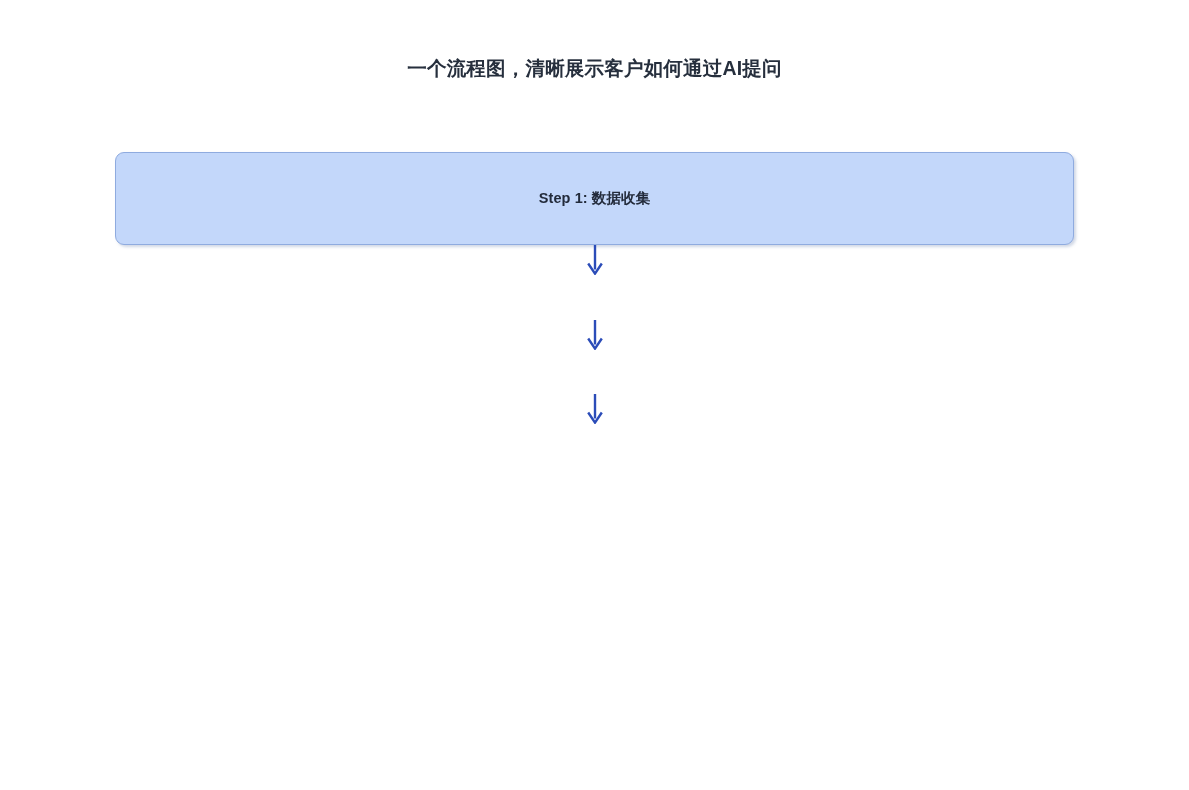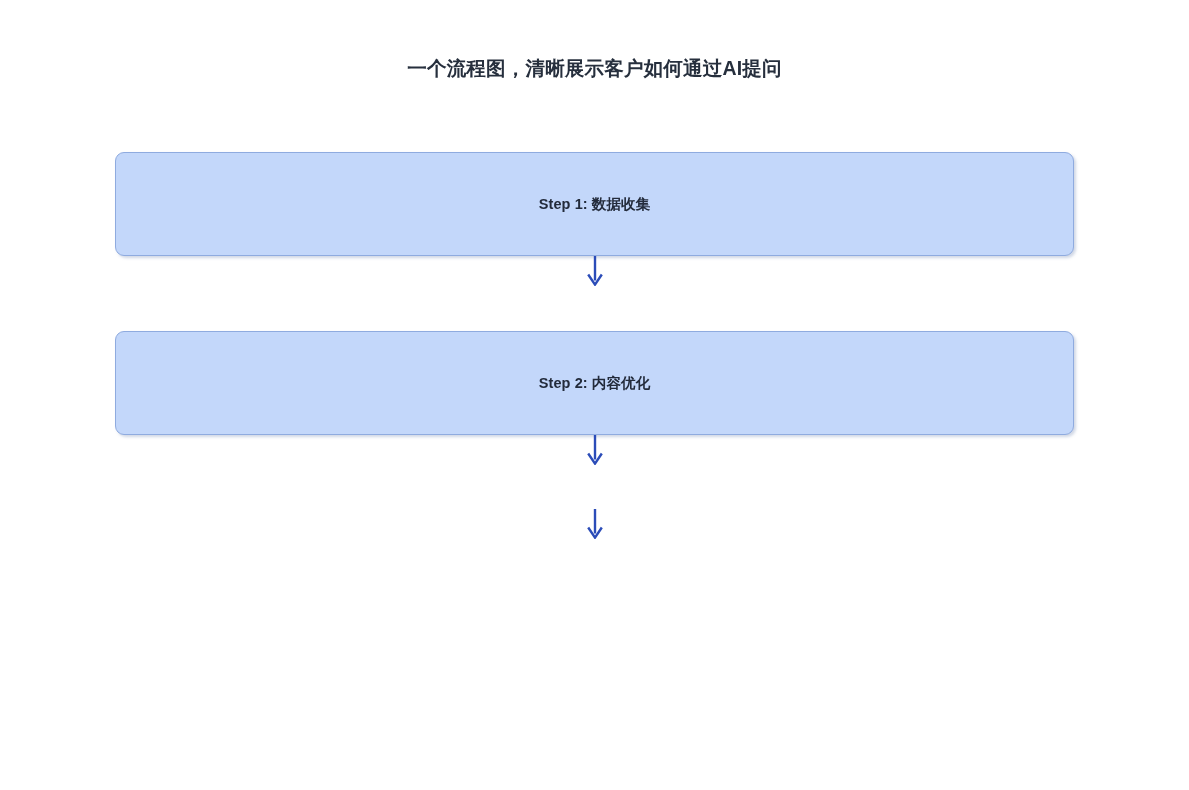--- a/index.html
+++ b/index.html
@@ -48,21 +48,21 @@
 
   .node-wrap {
     position: relative;
     width: 959px;
   }
 
   .node {
     position: relative;
     box-sizing: border-box;
     width: 959px;
-    height: 104px;
+    height: 93px;
     background: #c3d7fa;
     border: 1.6px solid #8fabdf;
     border-radius: 9px;
     box-shadow: 2px 2px 3px rgba(120, 140, 180, 0.35);
     display: flex;
     align-items: center;
     justify-content: center;
   }
 
   .node-label {
@@ -105,25 +105,20 @@
       </div>
     </div>
 
     <div class="connector gap1">
       <svg width="20" height="30" viewBox="0 0 20 30">
         <line x1="10" y1="0" x2="10" y2="24.5" stroke="#2b4cb8" stroke-width="2.4"></line>
         <path d="M 3.2 18.5 L 10 28.6 L 16.8 18.5" fill="none" stroke="#2b4cb8" stroke-width="2.4" stroke-linecap="butt" stroke-linejoin="miter"></path>
       </svg>
     </div>
 
-    <div class="node-wrap">
-      <div class="node">
-        <span class="node-label">Step 2: 内容优化</span>
-      </div>
-    </div>
 
     <div class="connector gap2">
       <svg width="20" height="30" viewBox="0 0 20 30">
         <line x1="10" y1="0" x2="10" y2="24.5" stroke="#2b4cb8" stroke-width="2.4"></line>
         <path d="M 3.2 18.5 L 10 28.6 L 16.8 18.5" fill="none" stroke="#2b4cb8" stroke-width="2.4" stroke-linecap="butt" stroke-linejoin="miter"></path>
       </svg>
     </div>
 
 
     <div class="connector gap3">

